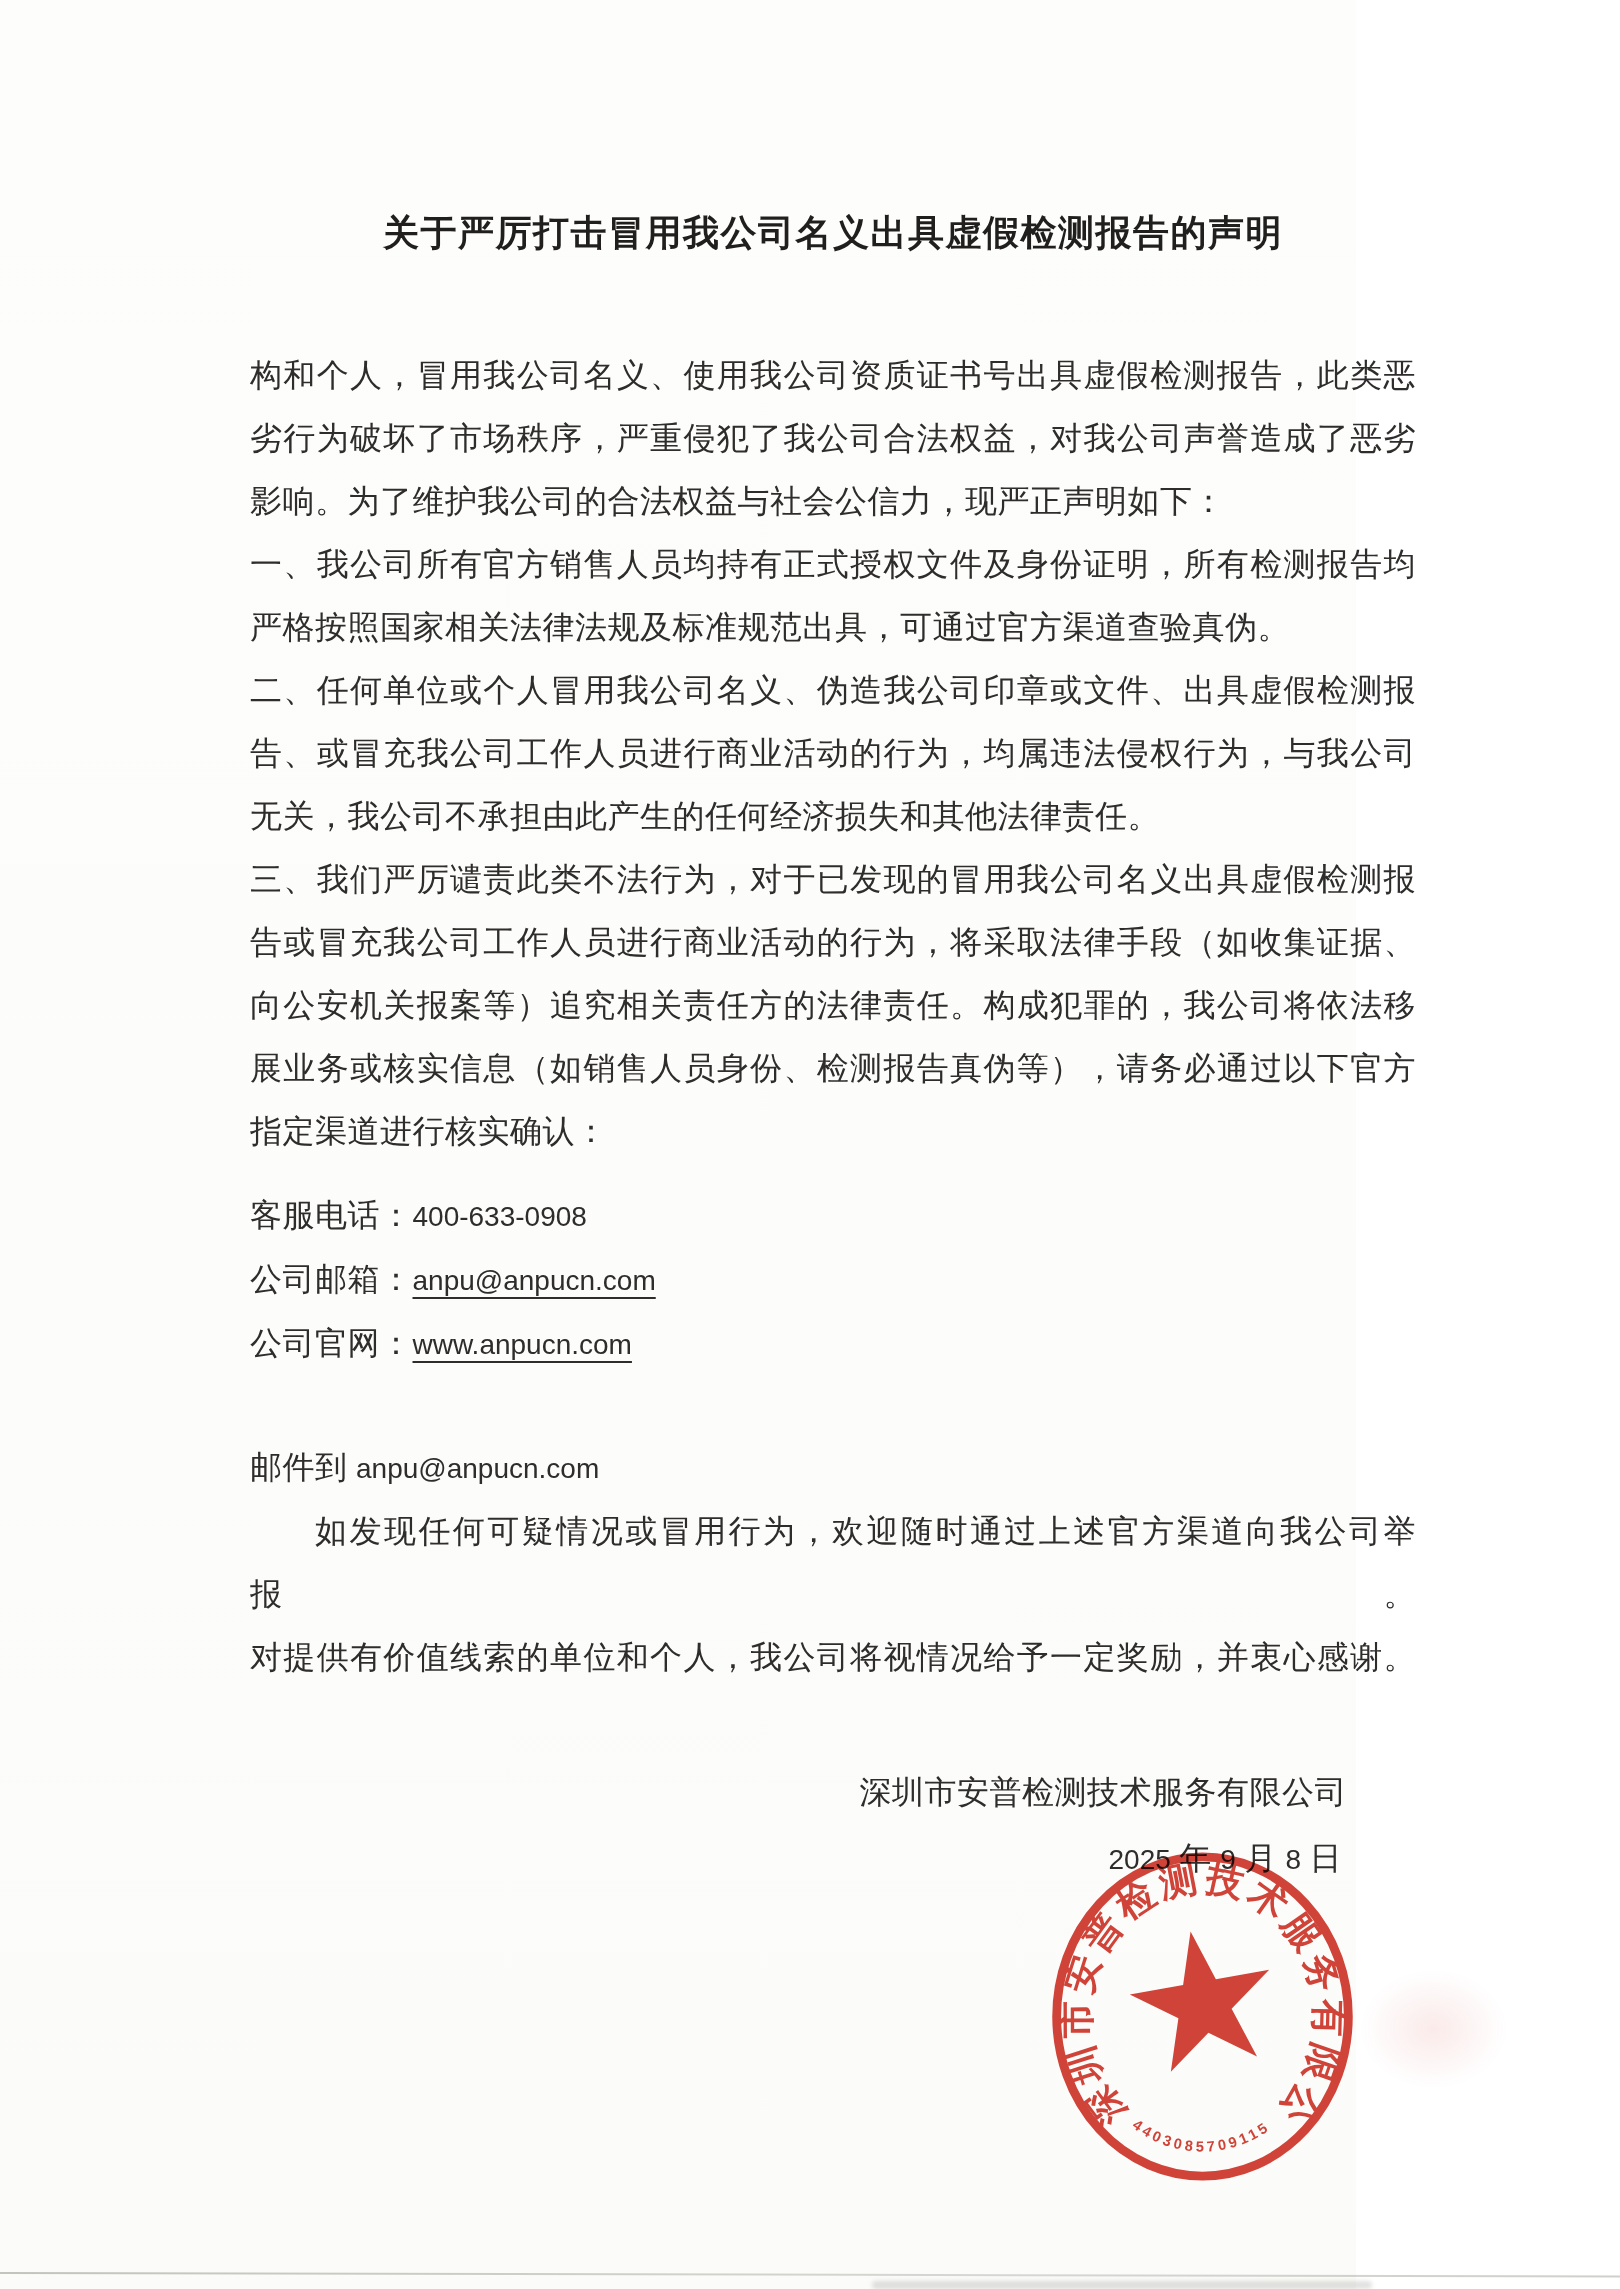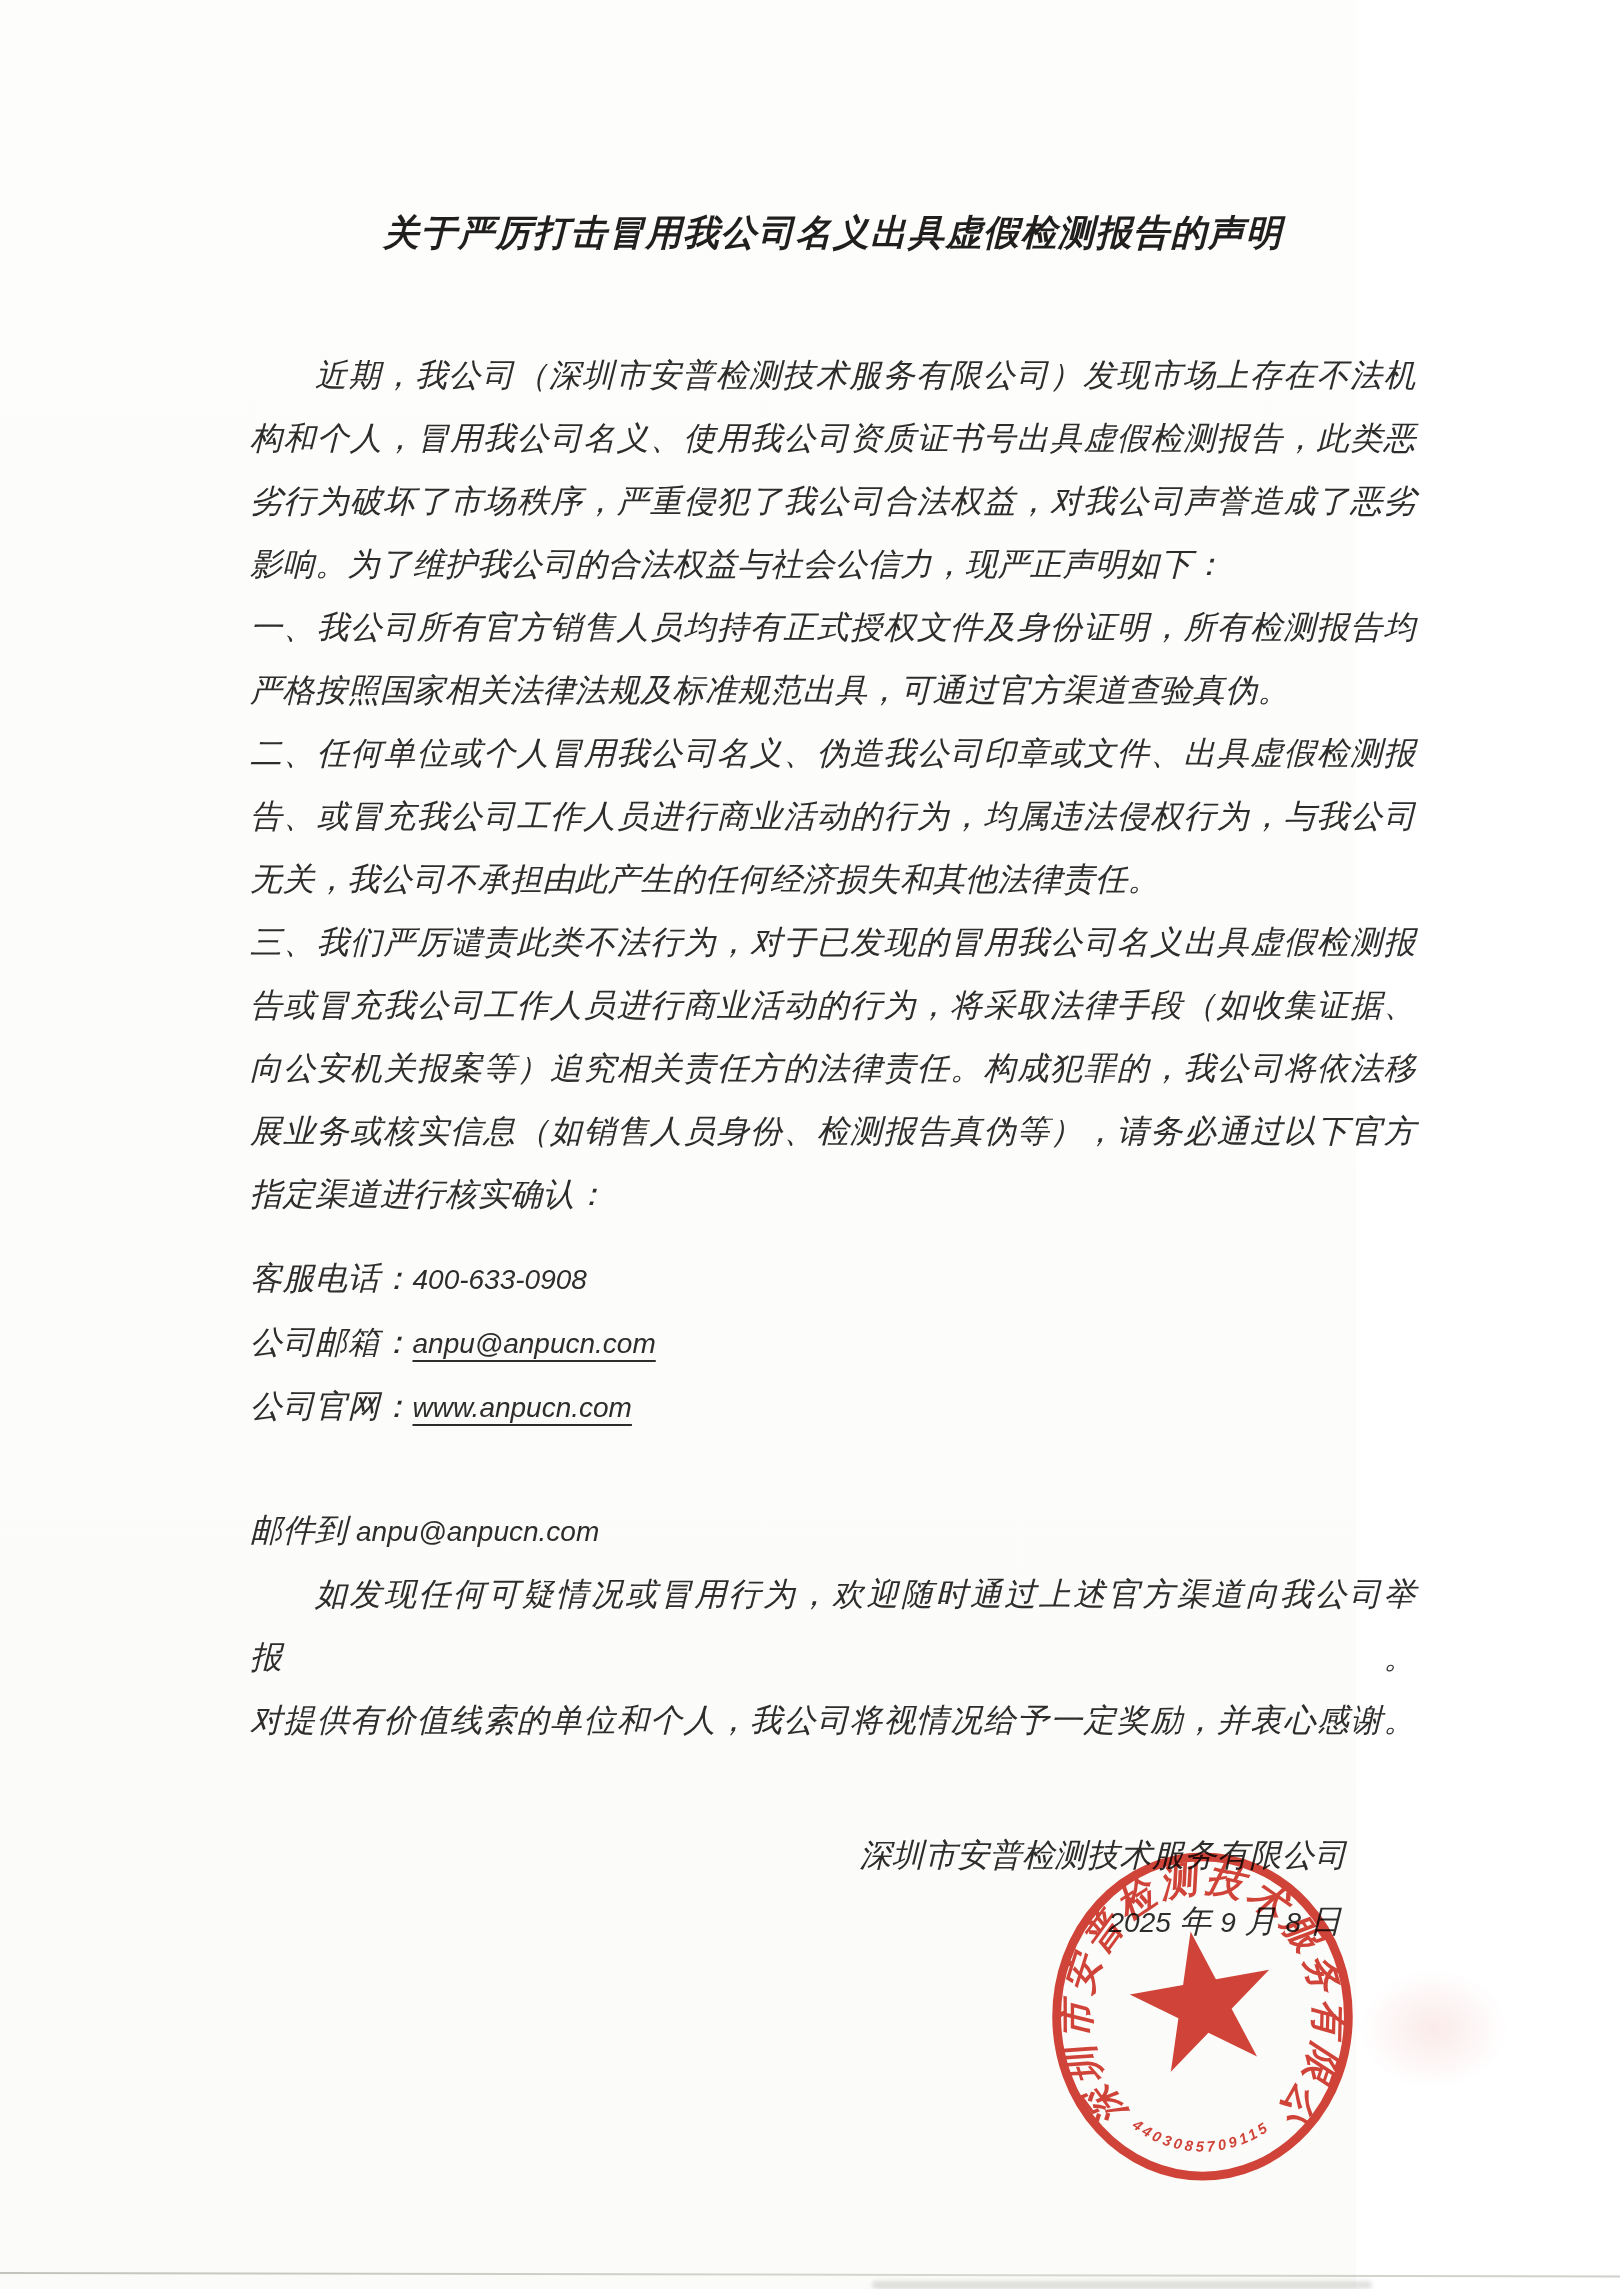--- a/index.html
+++ b/index.html
@@ -1,20 +1,20 @@
 <!DOCTYPE html>
 <html><head>
 <meta charset="utf-8">
 <style>
   html,body{margin:0;padding:0;}
   body{width:1620px;height:2290px;background:#ffffff;overflow:hidden;}
   .page{position:relative;width:1356px;height:2290px;
         background:linear-gradient(180deg,#fdfdfc 0%,#fcfcfa 60%,#fbfbf9 100%);
         font-family:"Liberation Serif","DejaVu Serif",serif;
-        color:#2e2d2b;font-style:italic;}
+        color:#2e2d2b;}
   .content{position:absolute;left:250px;top:0;width:1166px;}
   .title{margin-top:212px;line-height:43px;font-size:36px;font-weight:bold;
          letter-spacing:1.5px;text-align:center;color:#211f1d;}
   .bodyblock{margin-top:89px;}
   .line{line-height:63px;font-size:32px;letter-spacing:0.5px;}
   .j{text-align:justify;text-align-last:justify;}
   .ind{text-indent:65px;}
   .contacts{margin-top:20.6px;}
   .queryblock{margin-top:60px;}
   .closingblock{margin-top:0px;}
@@ -37,21 +37,20 @@
 </style>
 </head>
 <body>
 
 <div class="page">
   <div class="content">
 
     <div class="title">关于严厉打击冒用我公司名义出具虚假检测报告的声明</div>
 
     <div class="bodyblock">
-      <div class="line j ind">近期，我公司（深圳市安普检测技术服务有限公司）发现市场上存在不法机</div>
       <div class="line j">构和个人，冒用我公司名义、使用我公司资质证书号出具虚假检测报告，此类恶</div>
       <div class="line j">劣行为破坏了市场秩序，严重侵犯了我公司合法权益，对我公司声誉造成了恶劣</div>
       <div class="line">影响。为了维护我公司的合法权益与社会公信力，现严正声明如下：</div>
       <div class="line j">一、我公司所有官方销售人员均持有正式授权文件及身份证明，所有检测报告均</div>
       <div class="line">严格按照国家相关法律法规及标准规范出具，可通过官方渠道查验真伪。</div>
       <div class="line j">二、任何单位或个人冒用我公司名义、伪造我公司印章或文件、出具虚假检测报</div>
       <div class="line j">告、或冒充我公司工作人员进行商业活动的行为，均属违法侵权行为，与我公司</div>
       <div class="line">无关，我公司不承担由此产生的任何经济损失和其他法律责任。</div>
       <div class="line j">三、我们严厉谴责此类不法行为，对于已发现的冒用我公司名义出具虚假检测报</div>
       <div class="line j">告或冒充我公司工作人员进行商业活动的行为，将采取法律手段（如收集证据、</div>

